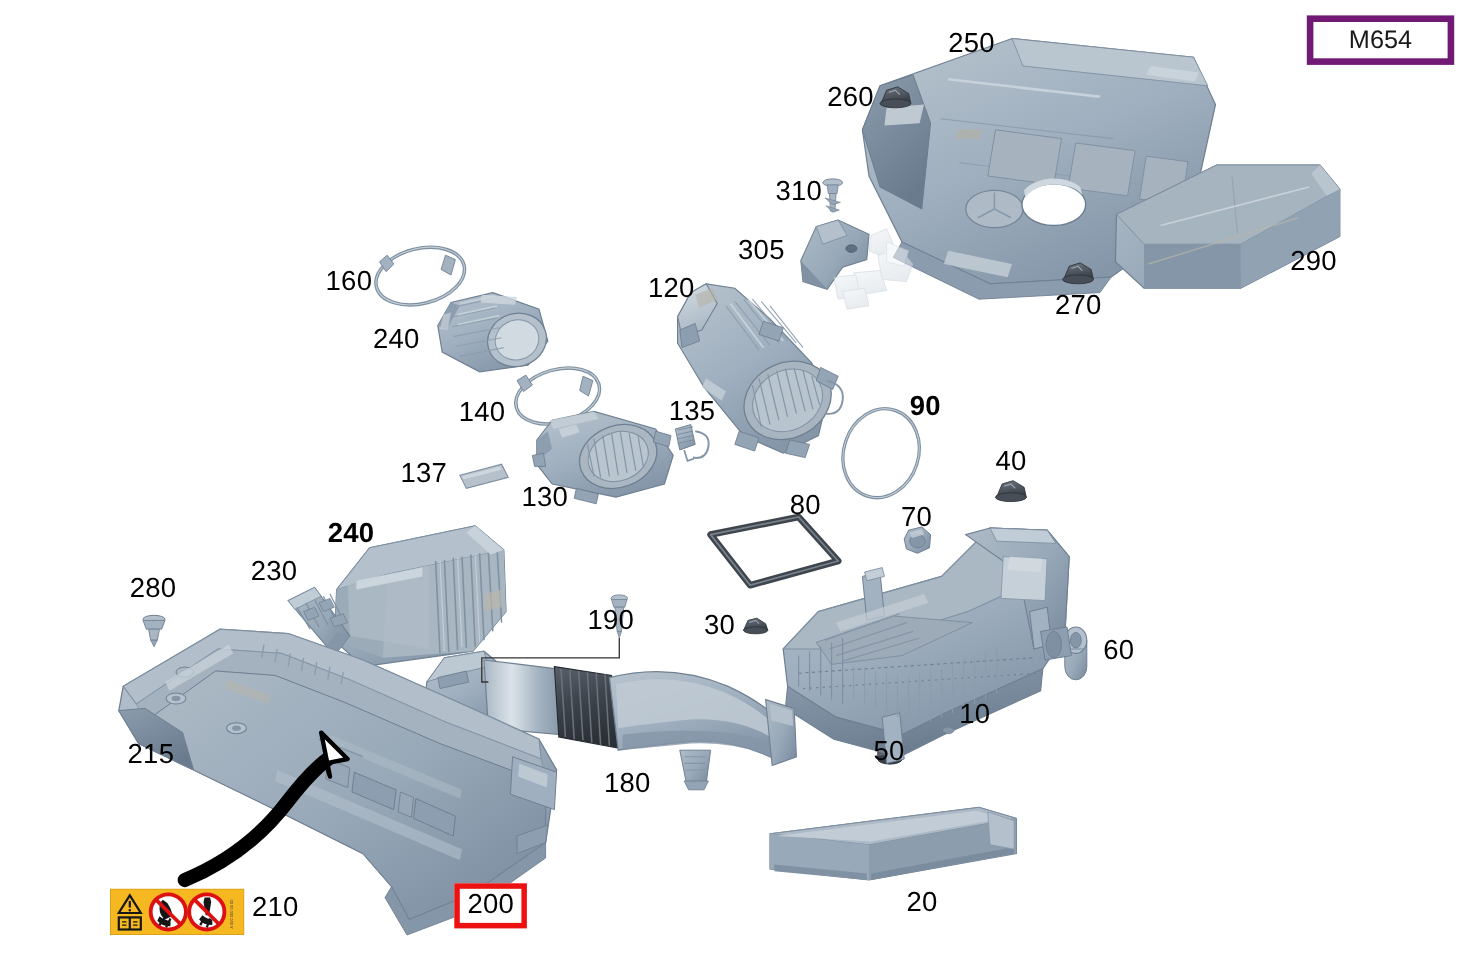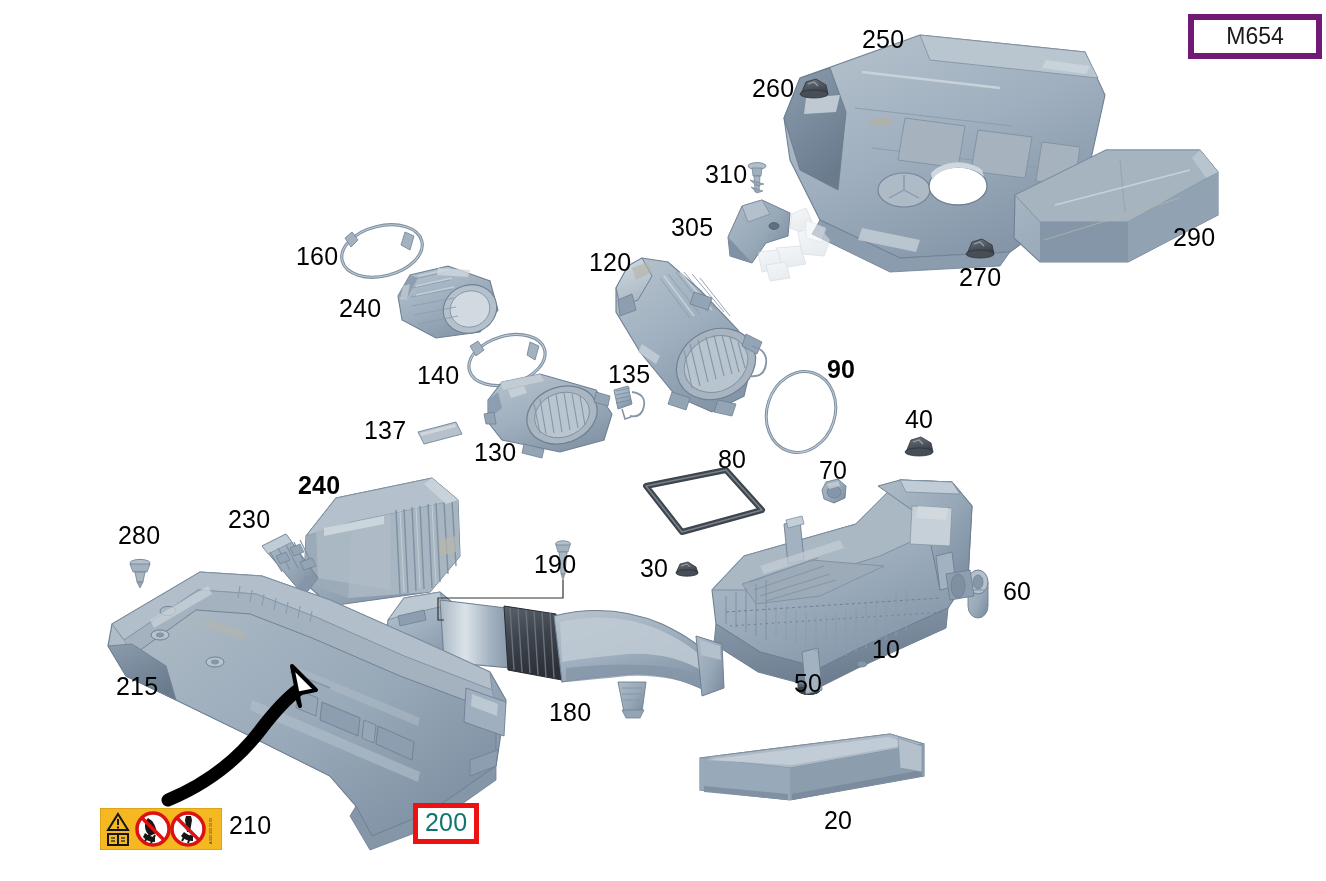--- a/index.html
+++ b/index.html
@@ -30,21 +30,21 @@
     position: absolute;
     font-family: "Liberation Sans", sans-serif;
     font-size: 25px;
     font-weight: 400;
     color: #000000;
     line-height: 1;
     white-space: nowrap;
     letter-spacing: 0.2px;
   }
   .callout.hl {
-    color: #0f766e;
+    color: #000000;
     background: #ffffff;
     border: 5px solid #ee1111;
     padding: 2px 7px 4px 7px;
     font-weight: 400;
   }
   
   #model-box {
     position: absolute;
     left: 1188px;
     top: 14px;

